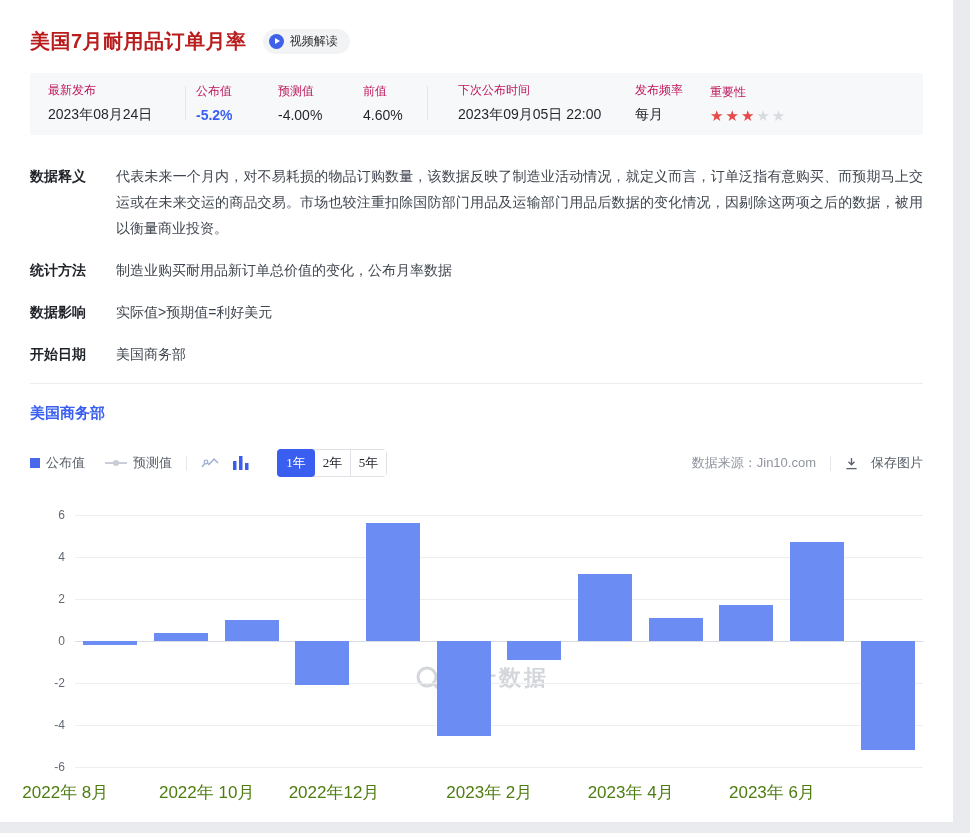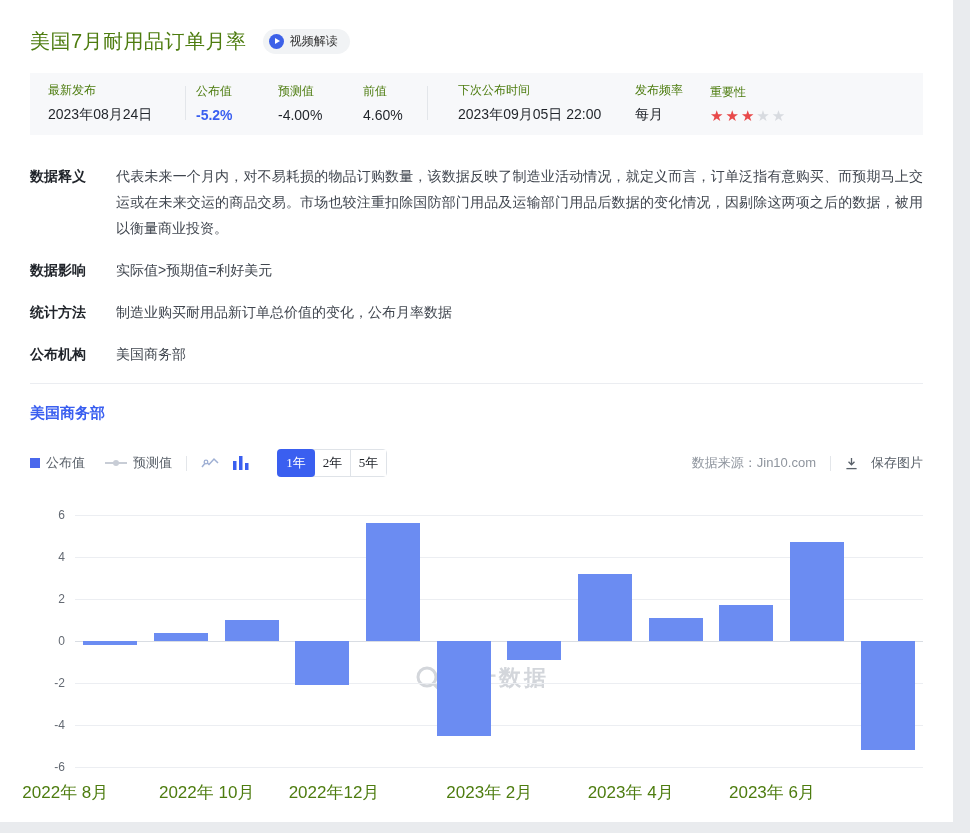--- a/index.html
+++ b/index.html
@@ -12,40 +12,40 @@
   .content {
     width: 953px;
     height: 822px;
     background: #ffffff;
     overflow: hidden;
   }
   .inner { padding: 0 30px; }
 
   
   .header { display: flex; align-items: center; gap: 16px; padding-top: 28px; }
-  .page-title { margin: 0; font-size: 20px; font-weight: 400; color: #4d7c0f; letter-spacing: .5px; }
+  .page-title { margin: 0; font-size: 20px; font-weight: 700; color: #b91c1c; letter-spacing: .5px; }
   .video-badge {
     display: inline-flex; align-items: center; gap: 6px;
     background: #f1f3f5; border-radius: 13px; padding: 4px 12px 4px 6px;
     font-size: 12px; color: #333; cursor: pointer;
   }
   .play-icon { width: 15px; height: 15px; border-radius: 50%; background: #3d61e8; position: relative; }
   .play-icon::after {
     content: ''; position: absolute; left: 6px; top: 4px;
     border-left: 5px solid #fff; border-top: 3.5px solid transparent; border-bottom: 3.5px solid transparent;
   }
 
   
   .stats-bar {
     margin-top: 18px; background: #f7f8fa;
     display: flex; align-items: center;
     padding: 9px 0 11px 18px;
   }
   .stat { flex-shrink: 0; }
-  .stat-label { font-size: 12px; color: #4d7c0f; margin-bottom: 7px; }
+  .stat-label { font-size: 12px; color: #be185d; margin-bottom: 7px; }
   .stat-value { font-size: 14px; color: #1f2329; }
   .stat-value.blue { color: #3a5ff0; font-weight: 700; }
   .s1 { width: 137px; } .s2 { width: 82px; } .s3 { width: 85px; } .s4 { width: 64px; }
   .s5 { width: 177px; } .s6 { width: 75px; }
   .vline { width: 1px; height: 34px; background: #e3e6ea; flex-shrink: 0; }
   .vline.v1 { margin-right: 10px; } .vline.v2 { margin-right: 30px; }
   .stars { letter-spacing: 2px; font-size: 15px; line-height: 15px; }
   .star { color: #d8dbe0; } .star.on { color: #e8494a; }
 
   
@@ -154,29 +154,29 @@
         <div class="stat-value stars"><span class="star on">★</span><span class="star on">★</span><span class="star on">★</span><span class="star">★</span><span class="star">★</span></div>
       </div>
     </div>
 
     <div class="info-rows">
       <div class="info-row">
         <div class="info-label">数据释义</div>
         <div class="info-content">代表未来一个月内，对不易耗损的物品订购数量，该数据反映了制造业活动情况，就定义而言，订单泛指有意购买、而预期马上交运或在未来交运的商品交易。市场也较注重扣除国防部门用品及运输部门用品后数据的变化情况，因剔除这两项之后的数据，被用以衡量商业投资。</div>
       </div>
       <div class="info-row">
+        <div class="info-label">统计方法</div>
+        <div class="info-content">制造业购买耐用品新订单总价值的变化，公布月率数据</div>
+      </div>
+      <div class="info-row">
         <div class="info-label">数据影响</div>
         <div class="info-content">实际值&gt;预期值=利好美元</div>
       </div>
       <div class="info-row">
-        <div class="info-label">统计方法</div>
-        <div class="info-content">制造业购买耐用品新订单总价值的变化，公布月率数据</div>
-      </div>
-      <div class="info-row">
-        <div class="info-label">公布机构</div>
+        <div class="info-label">开始日期</div>
         <div class="info-content">美国商务部</div>
       </div>
     </div>
 
     <div class="divider"></div>
 
     <div class="section-title">美国商务部</div>
 
     <div class="toolbar">
       <div class="legend-item">

